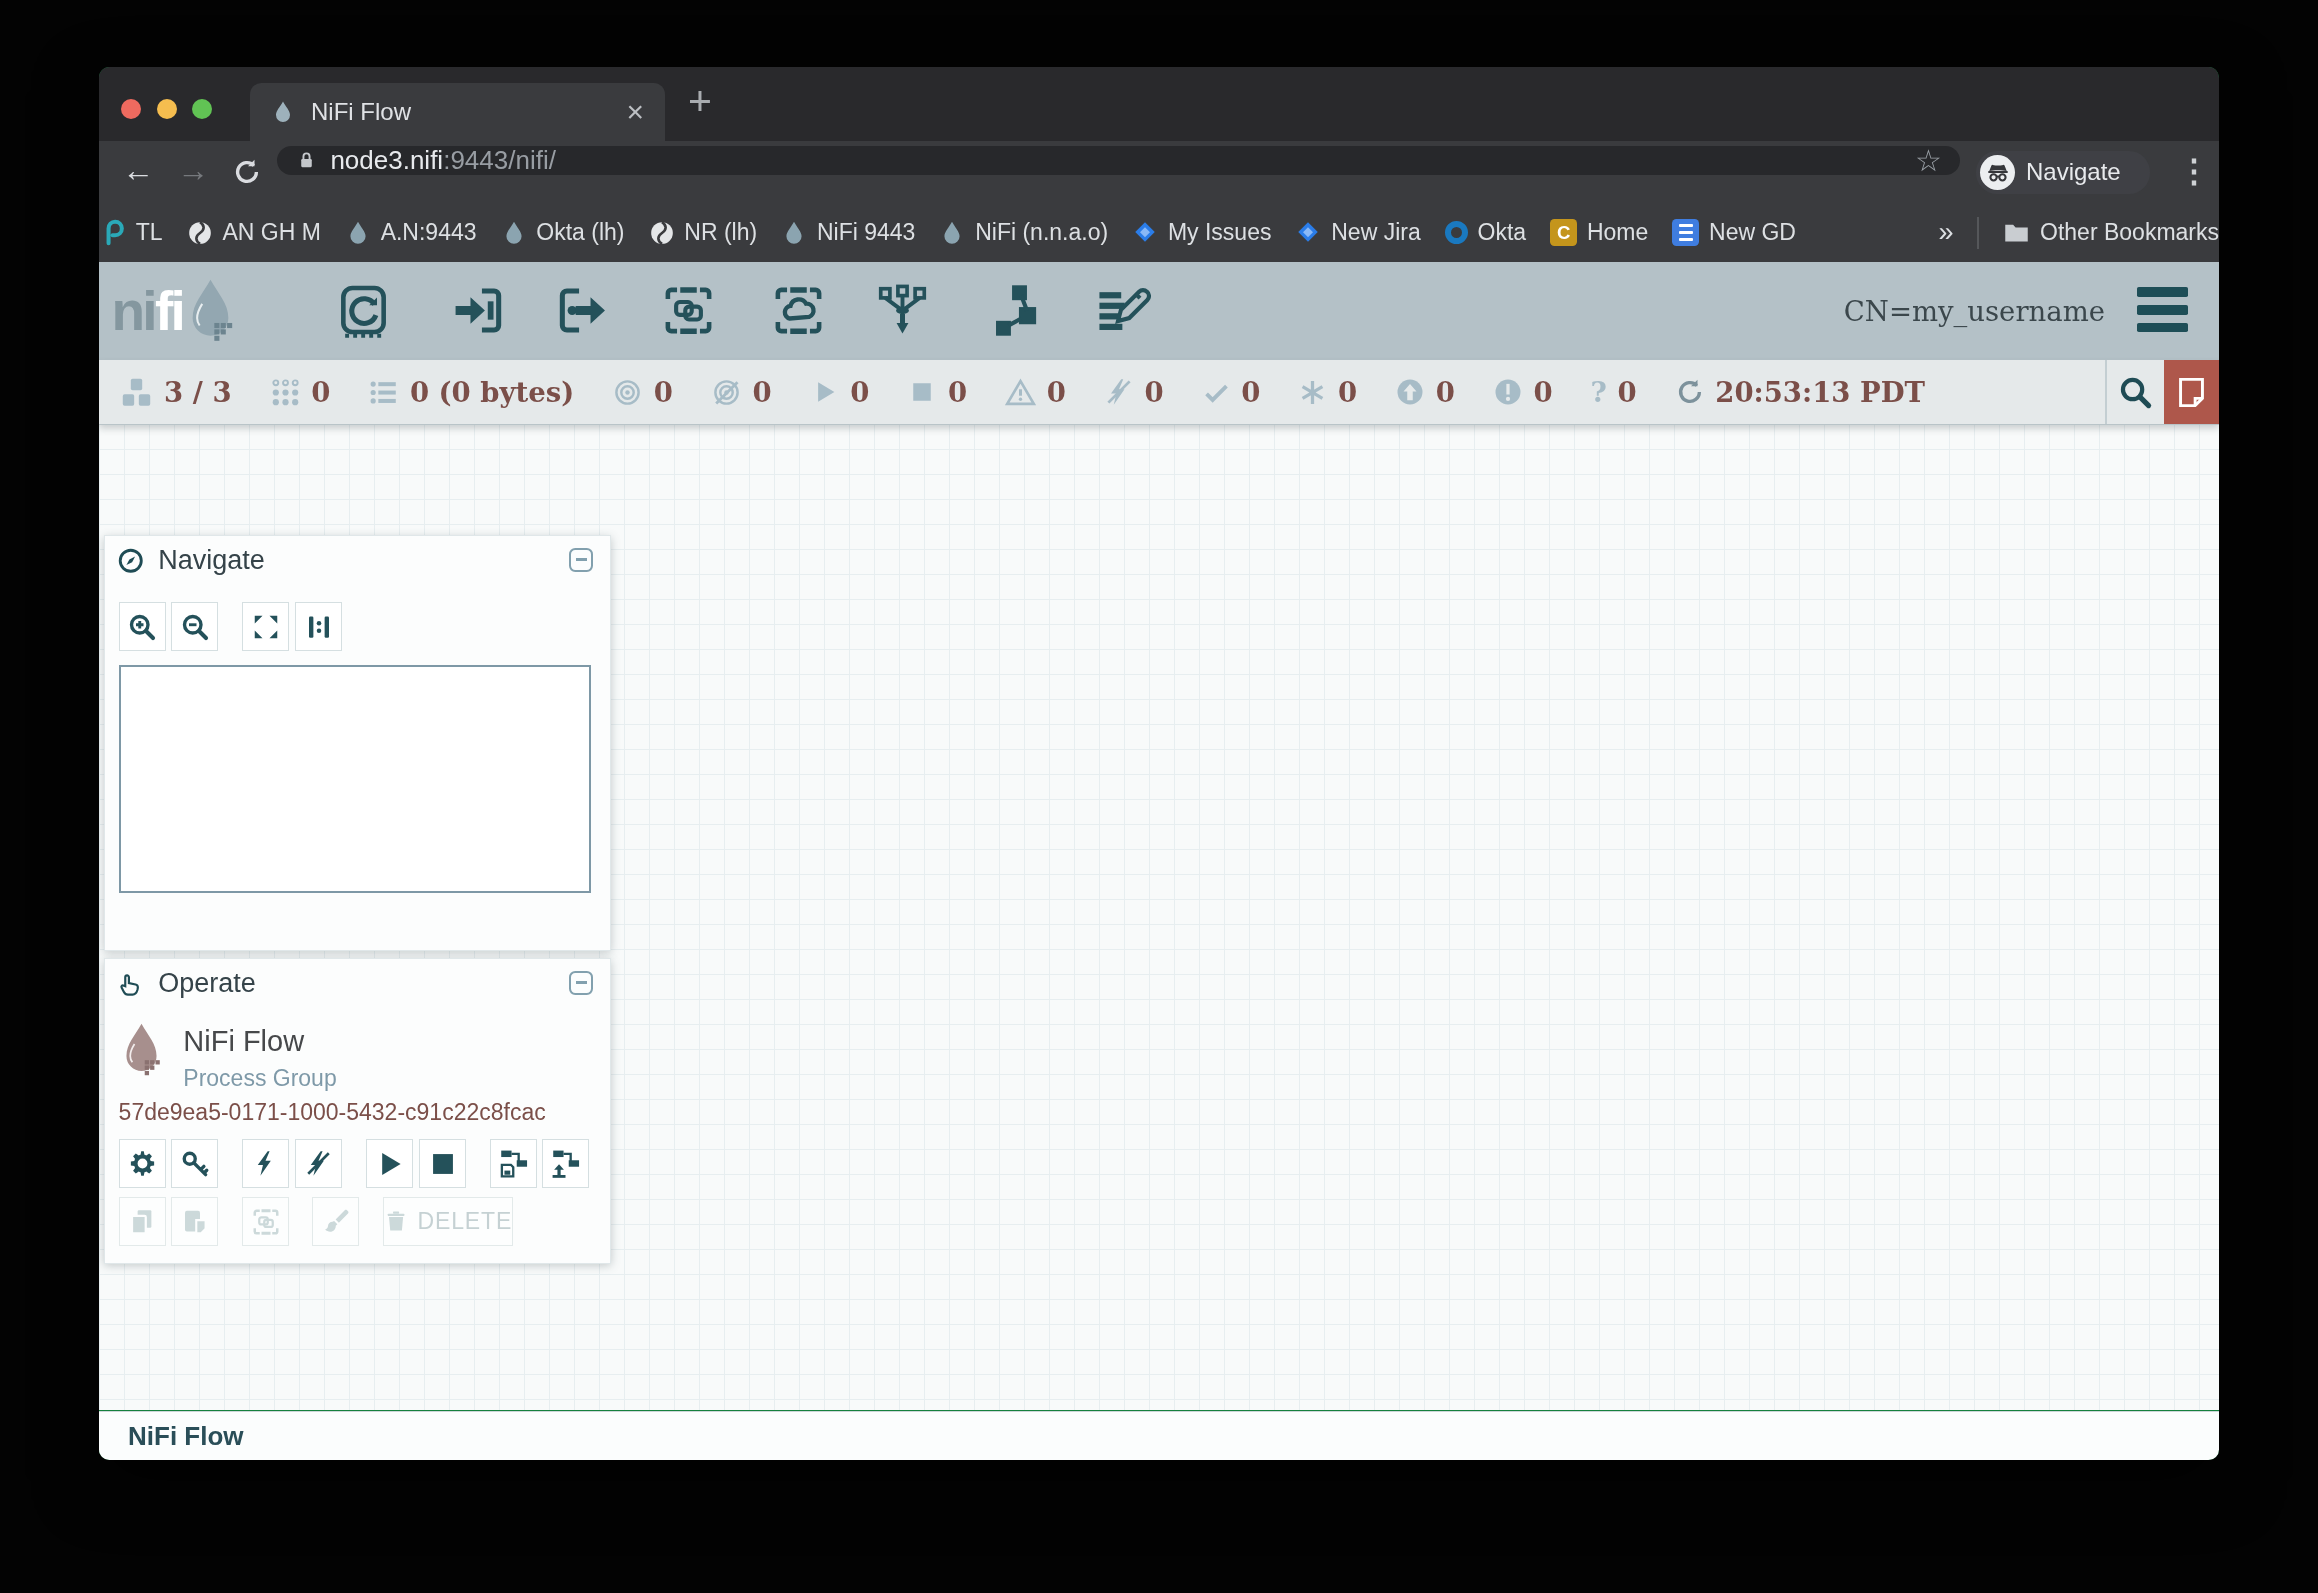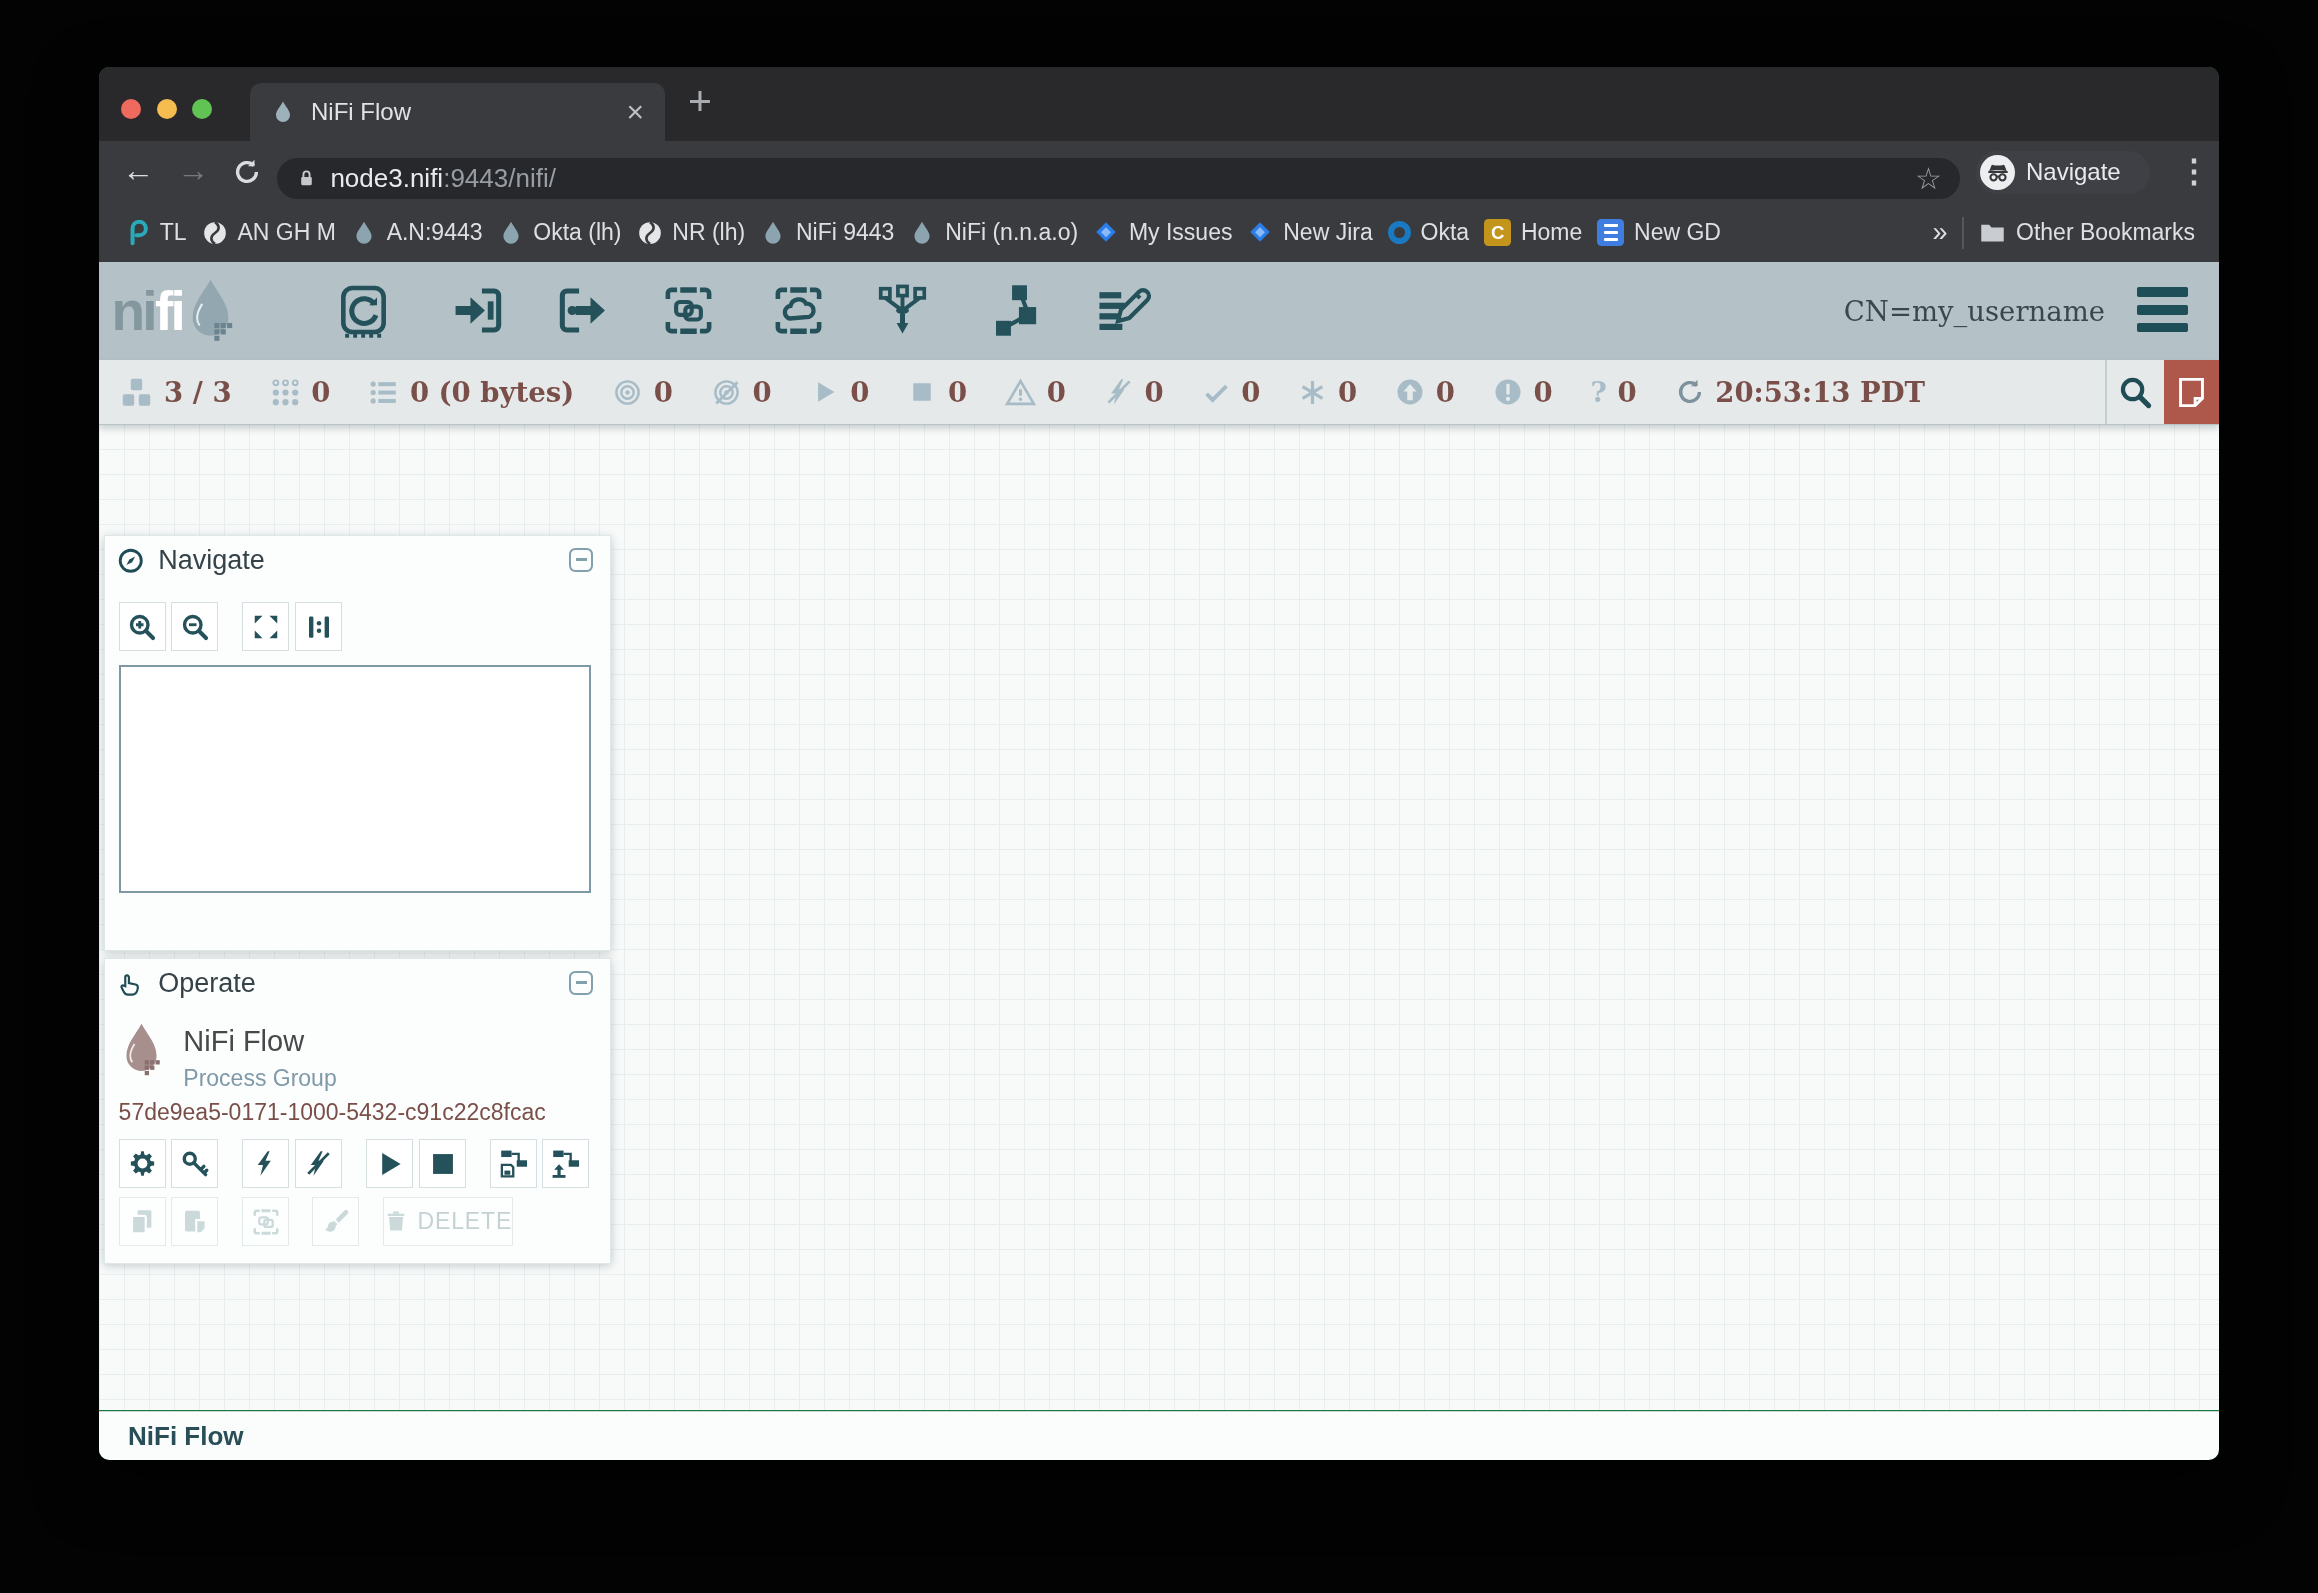--- a/index.html
+++ b/index.html
@@ -13,33 +13,33 @@
   .tabstrip{position:absolute;left:0;top:0;width:100%;height:74px;background:#29292c;}
   .tlight{position:absolute;top:32px;width:20.4px;height:20.4px;border-radius:50%;}
   .tab{position:absolute;left:151px;top:16px;width:415px;height:58px;background:#3a3b3e;
     border-radius:11.5px 11.5px 0 0;display:flex;align-items:center;padding:0 21px;box-sizing:border-box;}
   .tab-title{color:#e0e2e5;font-size:24px;margin-left:16px;flex:1;}
   .tab-close{color:#bcbfc3;font-size:30px;line-height:1;}
   .newtab{position:absolute;left:589px;top:14px;color:#a9acb0;font-size:41px;font-weight:300;line-height:1;}
 
   .toolbar{position:absolute;left:0;top:74px;width:100%;height:62px;background:#3a3b3e;}
   .nav-glyph{position:absolute;top:12.4px;font-size:32px;line-height:35px;}
-  .omnibox{position:absolute;left:178px;top:17px;width:1683px;height:41px;border-radius:20.4px;
+  .omnibox{position:absolute;left:178px;top:5px;width:1683px;height:29px;border-radius:20.4px;
     background:#27282b;display:flex;align-items:center;padding:0 18px;box-sizing:border-box;}
   .url-host{color:#e8eaed;font-size:26px;margin-left:12.4px;}
   .url-rest{color:#989da3;font-size:26px;}
   .omni-star{margin-left:auto;color:#9aa0a6;font-size:30px;}
   .incog{position:absolute;left:1877px;top:9.8px;width:174px;height:43px;border-radius:21px;background:#3f4045;
     display:flex;align-items:center;padding:0 14px 0 4.4px;box-sizing:border-box;gap:10.6px;}
   .incog-circle{width:35px;height:35px;border-radius:50%;background:#eceef0;display:flex;align-items:center;justify-content:center;}
   .incog-label{color:#e8eaed;font-size:24px;}
   .menu-dots{position:absolute;left:2079px;top:10.6px;color:#ced1d4;font-size:32px;font-weight:bold;}
 
   .bookmarksbar{position:absolute;left:0;top:136px;width:100%;height:59px;background:#3a3b3e;
-    display:flex;align-items:center;padding:0 24px;box-sizing:border-box;gap:15px;}
+    display:flex;align-items:center;padding:0 0;box-sizing:border-box;gap:24px;}
   .bm{display:flex;align-items:center;gap:9.8px;}
   .bm-label{color:#dde0e3;font-size:23px;white-space:nowrap;}
   .bm-sq{width:27px;height:27px;border-radius:4.4px;display:flex;align-items:center;justify-content:center;
     color:#fff;font-size:18.6px;font-weight:bold;}
   .okta-ring{width:23px;height:23px;border-radius:50%;border:6.2px solid #1a79c0;box-sizing:border-box;}
   .gd-bars{display:flex;flex-direction:column;gap:3.5px;}
   .gd-bars i{display:block;width:14px;height:3.1px;background:#fff;border-radius:0.9px;}
   .bm-divider{width:1.8px;height:32px;background:#55575a;}
 
   

